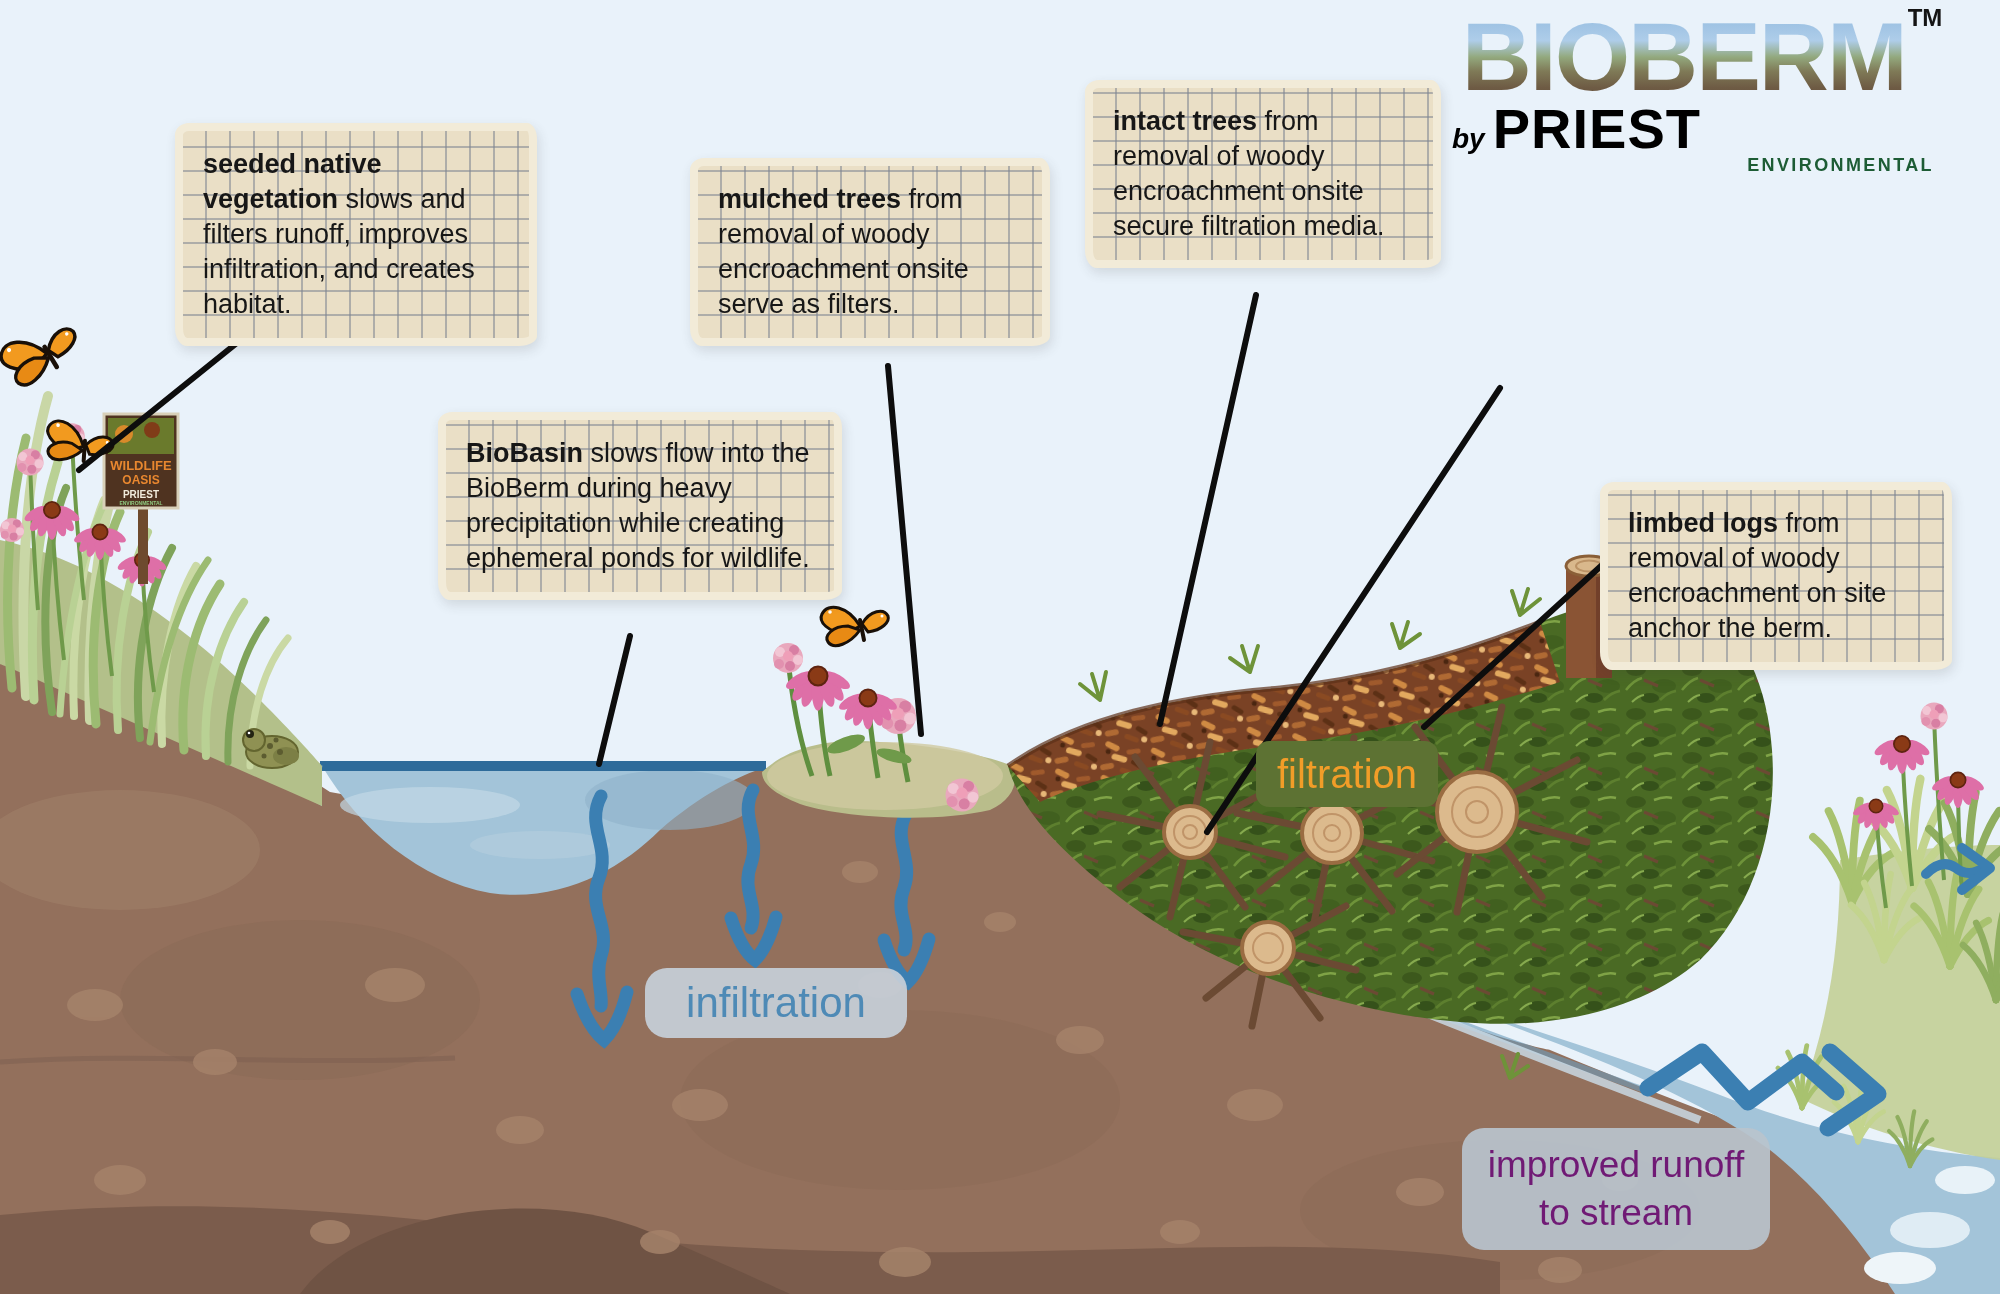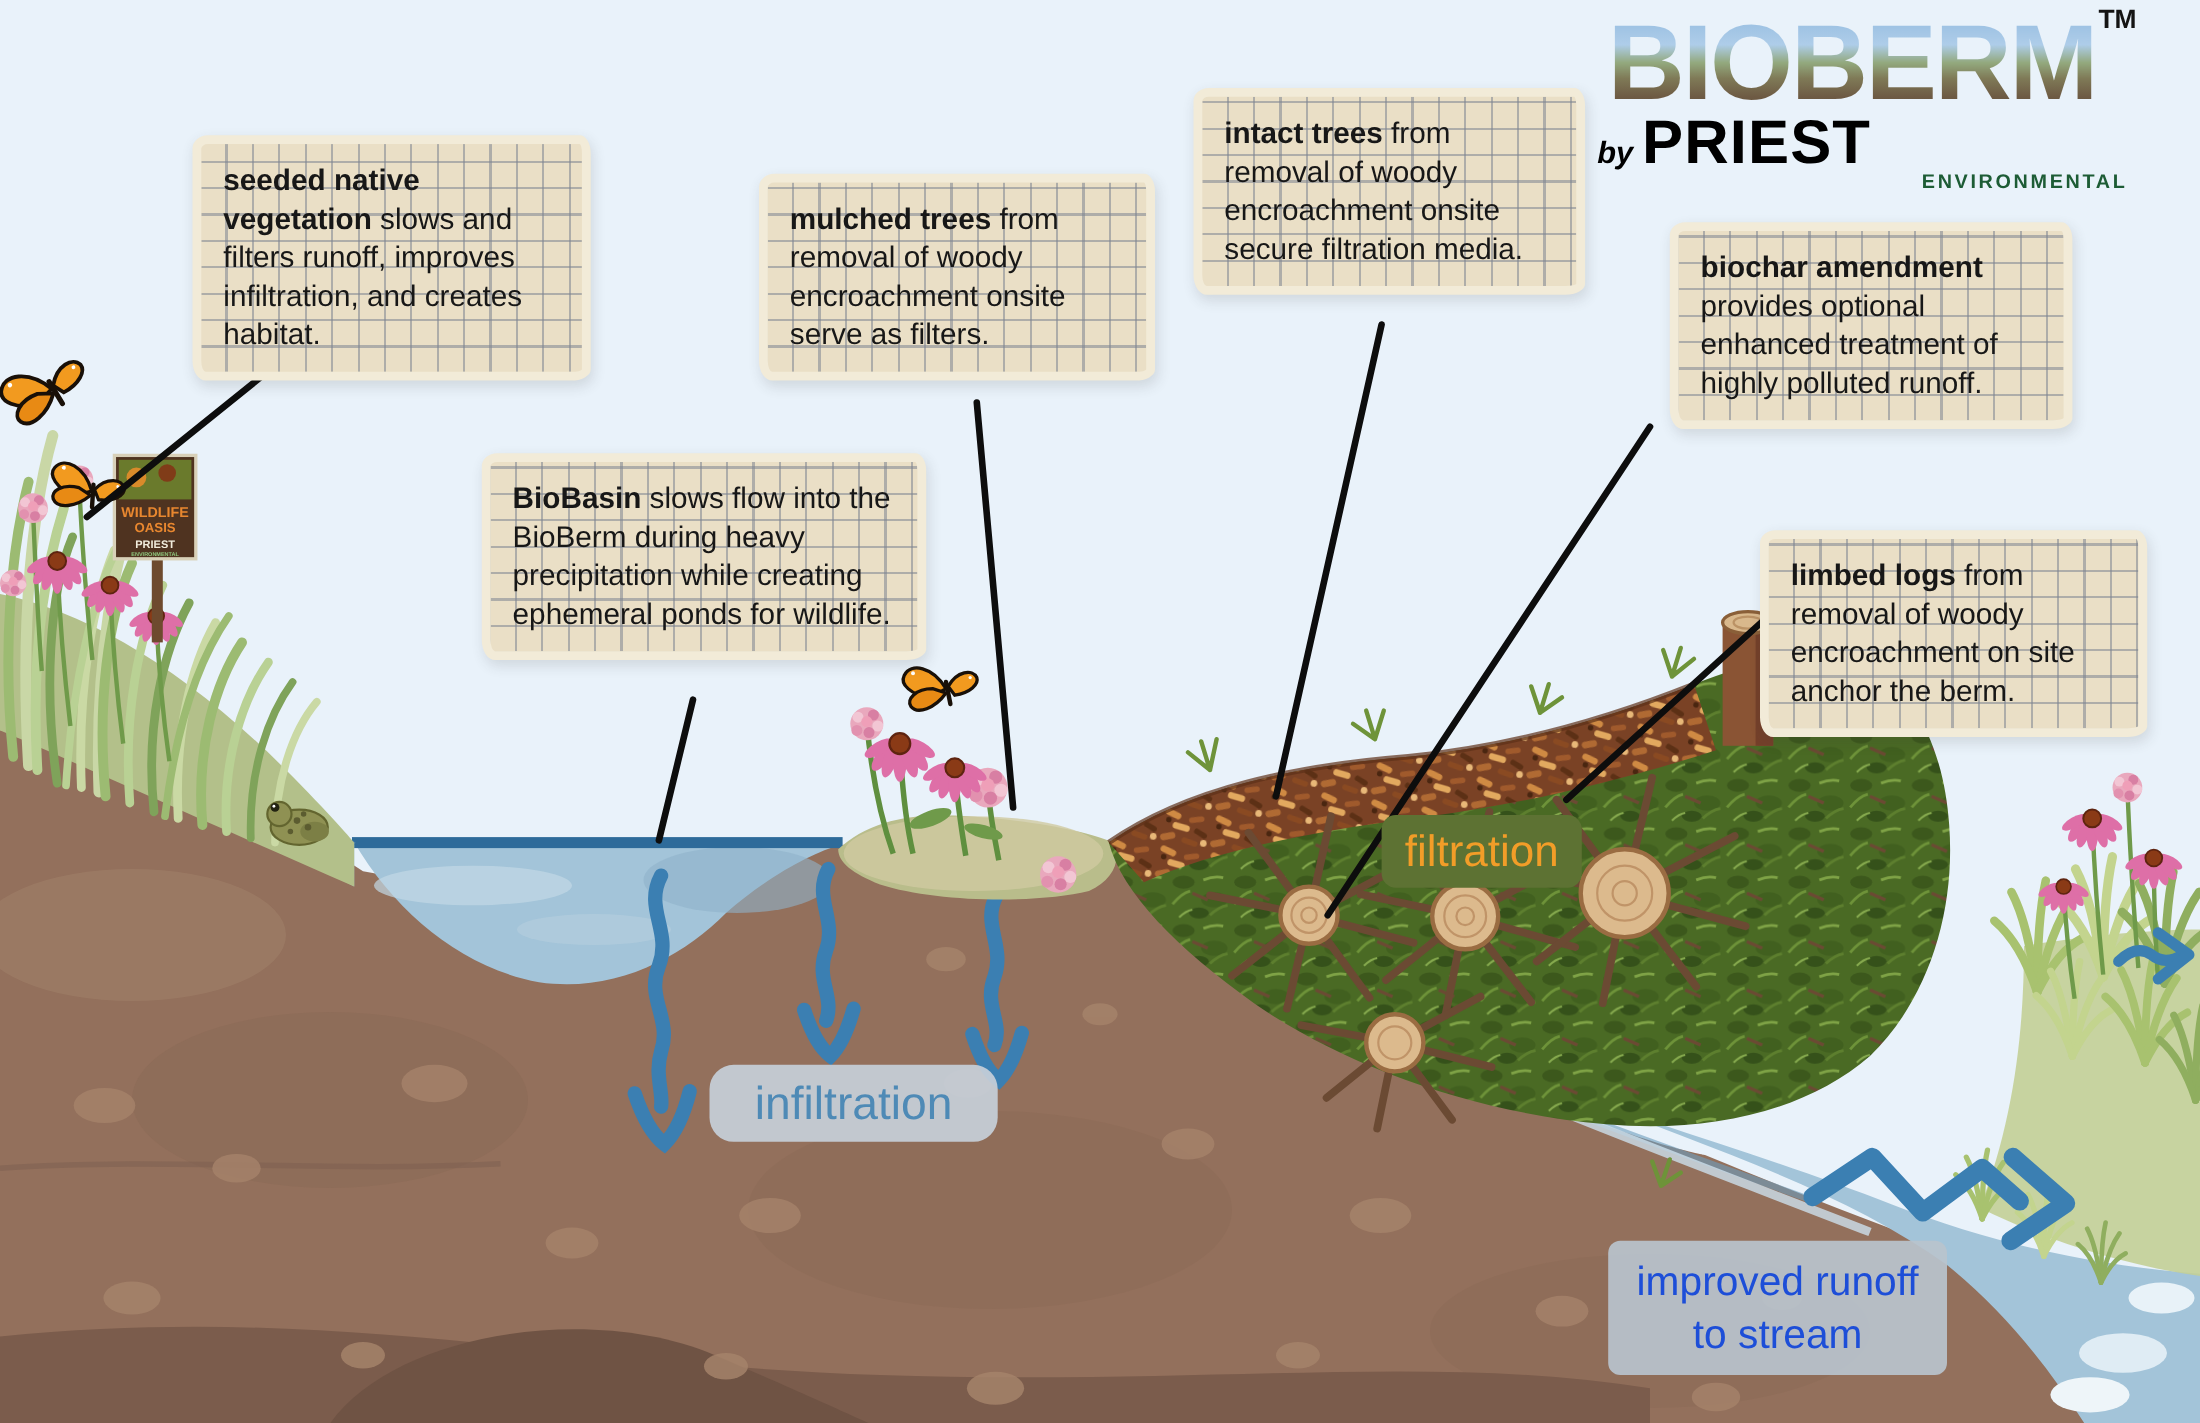--- a/index.html
+++ b/index.html
@@ -21,21 +21,21 @@
     padding:16px 20px;font-size:27px;line-height:35px;color:#171717;}
   .note b{font-weight:700;}
 
   .badge{position:absolute;display:flex;align-items:center;justify-content:center;
          text-align:center;box-sizing:border-box;}
   .badge-filtration{left:1256px;top:741px;width:182px;height:66px;background:#5d7233;
          border-radius:13px;color:#f29d28;font-size:40px;}
   .badge-infiltration{left:645px;top:968px;width:262px;height:70px;background:rgba(198,207,216,.93);
          border-radius:22px;color:#4e8ab6;font-size:42px;}
   .badge-runoff{left:1462px;top:1128px;width:308px;height:122px;background:rgba(185,195,205,.92);
-         border-radius:11px;color:#1d4ed8;font-size:37px;line-height:48px;flex-direction:column;}
+         border-radius:22px;color:#701a75;font-size:37px;line-height:48px;flex-direction:column;}
 
   .logo{position:absolute;left:1452px;top:6px;width:500px;text-align:center;}
   .brand-row{white-space:nowrap;text-decoration:underline;}
   .brand{font-size:97px;font-weight:900;letter-spacing:-2px;line-height:1.05;display:inline-block;
     background:linear-gradient(180deg,#8fb8de 0%,#aecde9 34%,#93a97e 50%,#7f7a57 64%,#6e5b44 80%,#5d4a38 100%);
     -webkit-background-clip:text;background-clip:text;color:transparent;}
   .tm{font-size:24px;font-weight:800;vertical-align:top;color:#141414;margin-left:2px;line-height:1;display:inline-block;}
   .byline{text-align:left;padding-right:16px;margin-top:-12px;white-space:nowrap;color:#000000;}
   .by{font-style:italic;font-weight:800;font-size:28px;margin-right:8px;}
   .company{font-size:56px;font-weight:900;letter-spacing:1px;}
@@ -367,23 +367,20 @@
 </div>
 <div class="note" style="left:690px;top:158px;width:360px;">
   <b>mulched trees</b><span> from removal of woody encroachment onsite serve as filters.</span>
 </div>
 <div class="note" style="left:438px;top:412px;width:404px;">
   <b>BioBasin</b><span> slows flow into the BioBerm during heavy precipitation while creating ephemeral ponds for wildlife.</span>
 </div>
 <div class="note" style="left:1085px;top:80px;width:356px;">
   <b>intact trees</b><span> from removal of woody encroachment onsite secure filtration media.</span>
 </div>
-<div class="note" style="left:1518px;top:202px;width:366px;">
-  <b>biochar amendment</b><span> provides optional enhanced treatment of highly polluted runoff.</span>
-</div>
 <div class="note" style="left:1600px;top:482px;width:352px;">
   <b>limbed logs</b><span> from removal of woody encroachment on site anchor the berm.</span>
 </div>
 
 <div class="badge badge-filtration">filtration</div>
 <div class="badge badge-infiltration">infiltration</div>
 <div class="badge badge-runoff">
   <div>improved runoff</div>
   <div>to stream</div>
 </div>

